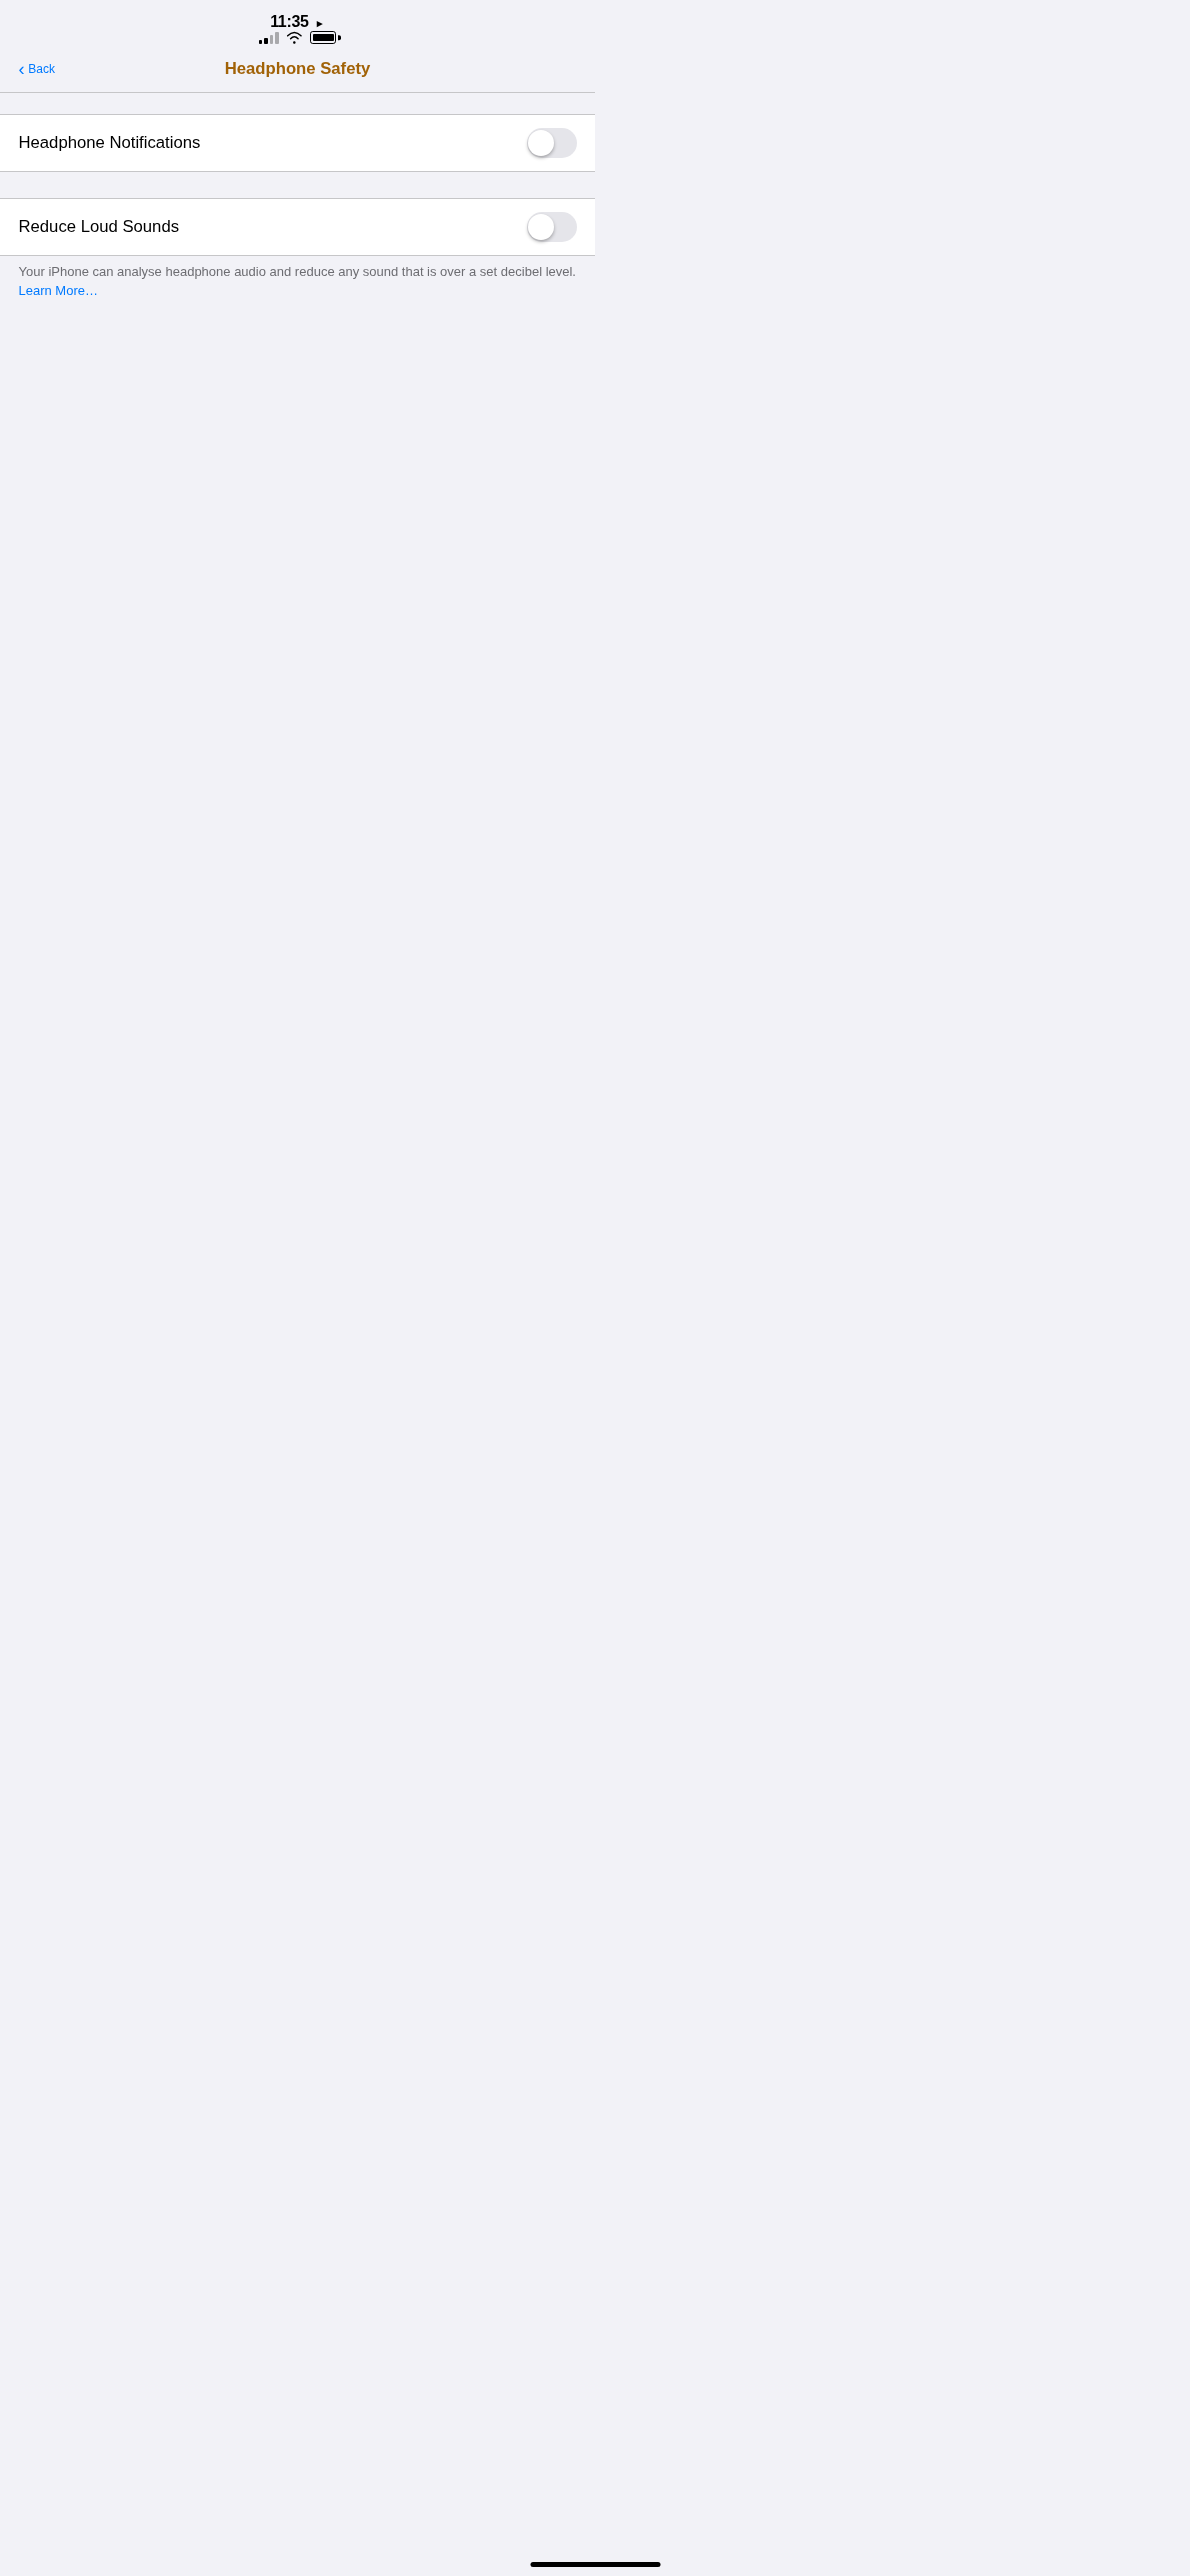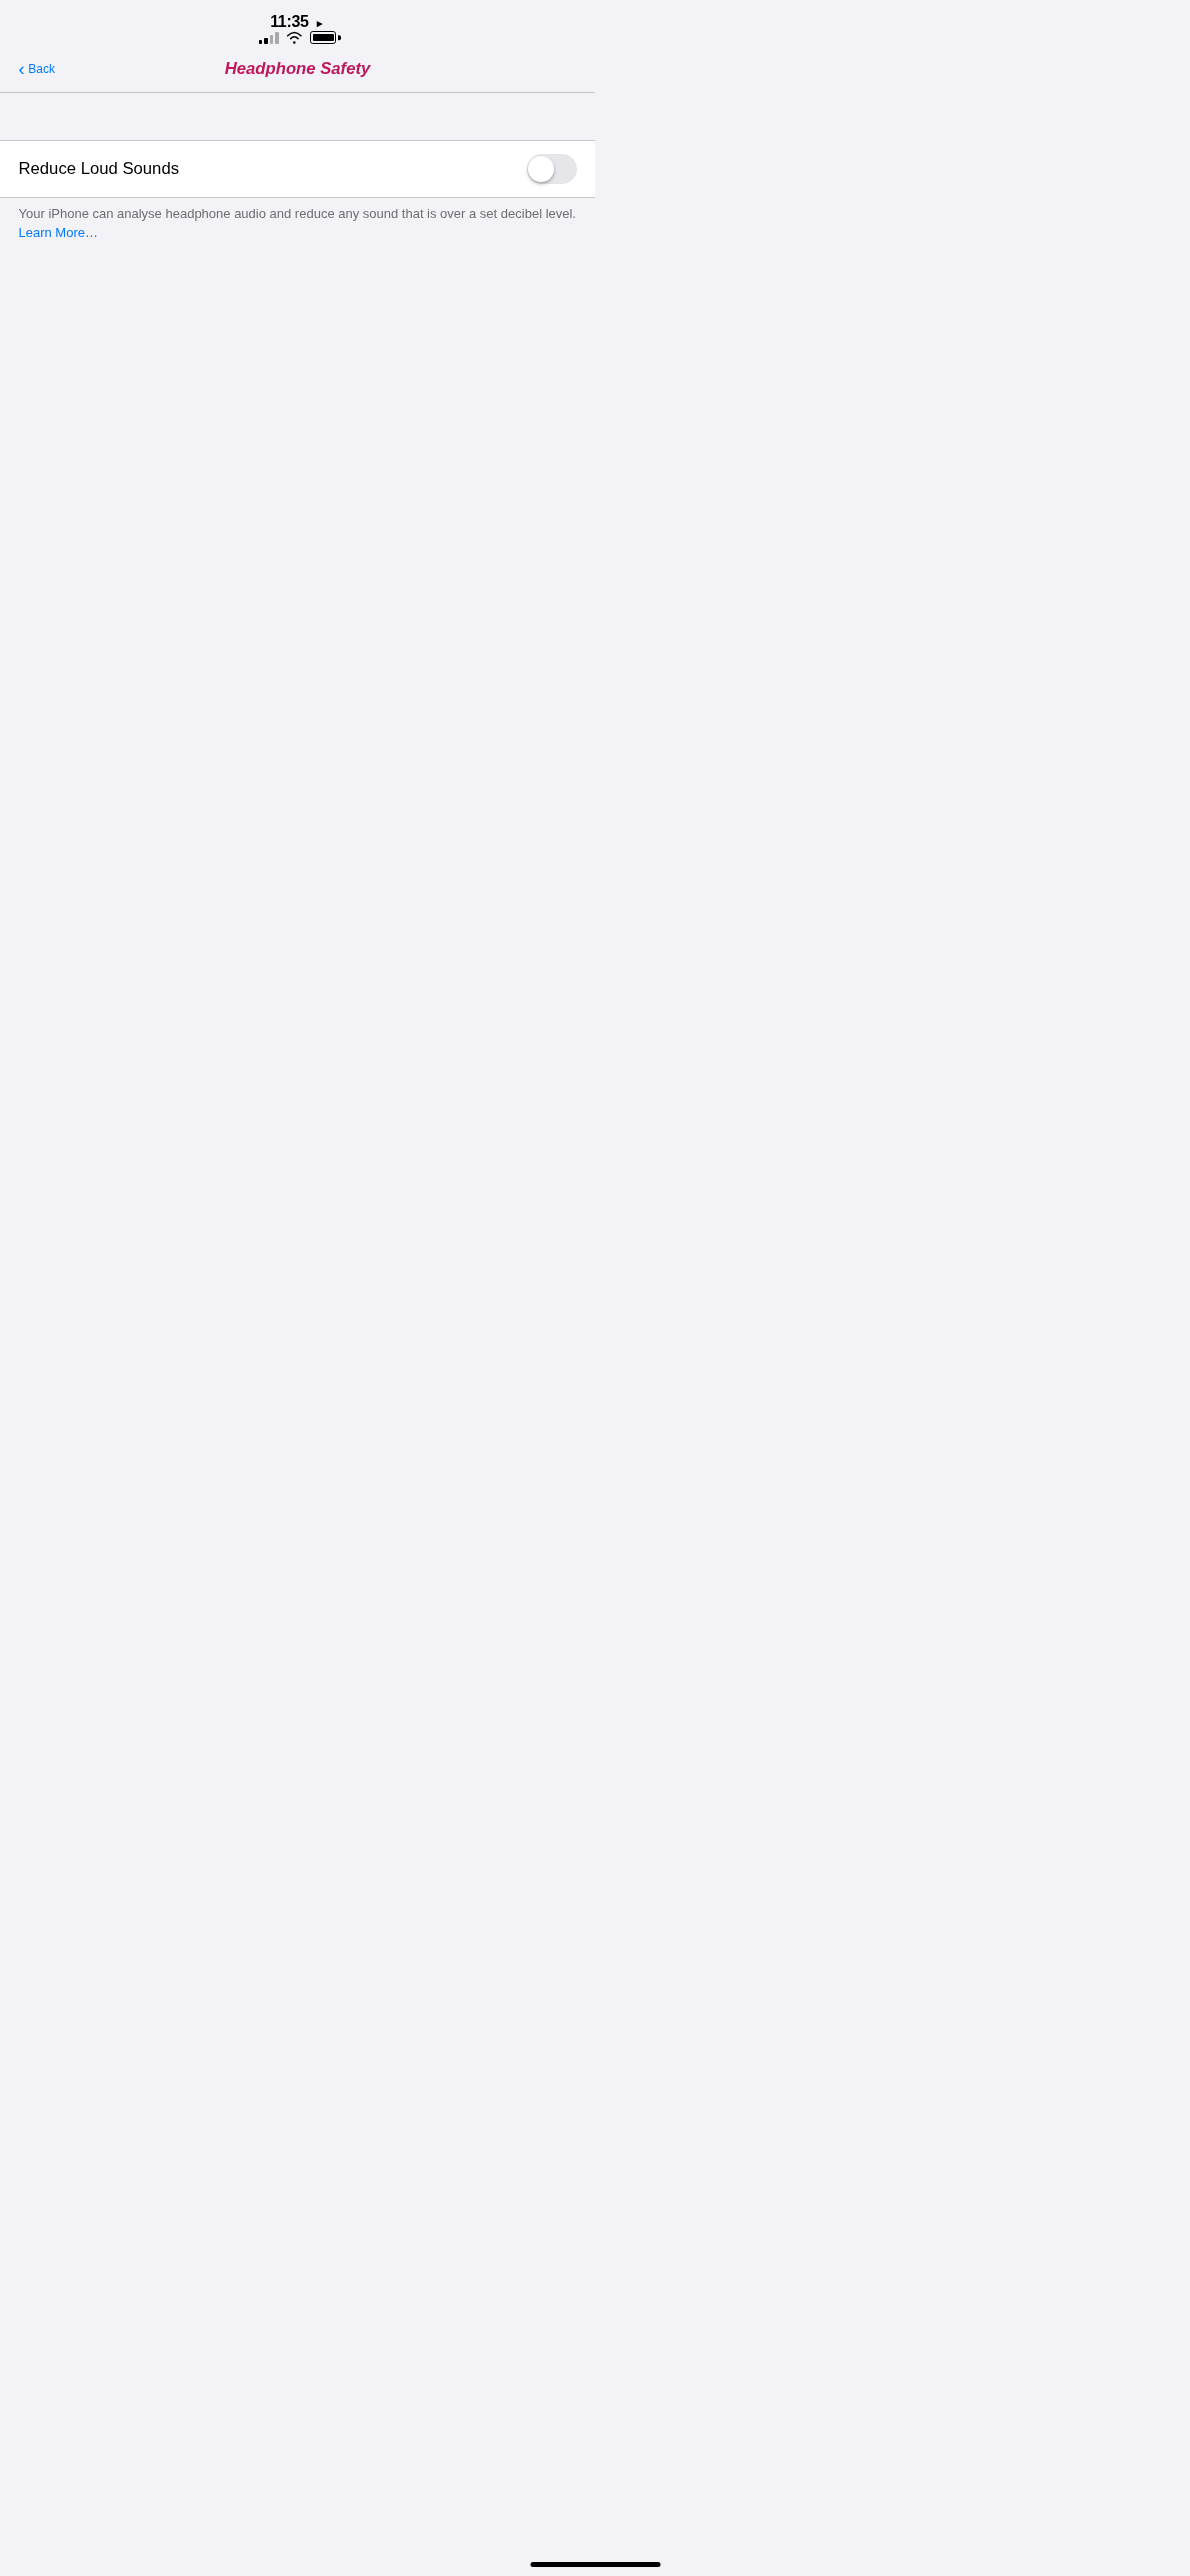--- a/index.html
+++ b/index.html
@@ -127,23 +127,22 @@
     }
 
     .back-label {
       font-size: 12px;
       font-weight: 400;
     }
 
     .nav-title {
       font-size: 16.7px;
       font-weight: 600;
-      color: #be185d;
+      color: #a16207;
       text-align: left;
-      font-style: italic;
     }
 
     
     .content {
       background-color: #f2f2f7;
       padding-top: 20.4px;
     }
 
     
     .settings-group {
@@ -275,20 +274,28 @@
 <div class="nav-bar">
   <div class="back-button">
     <span class="back-chevron">‹</span>
     <span class="back-label">Back</span>
   </div>
   <span class="nav-title">Headphone Safety</span>
 </div>
 
 <div class="content">
 
+  <div class="settings-group">
+    <div class="settings-row">
+      <span class="settings-row-label">Headphone Notifications</span>
+      <div class="toggle off">
+        <div class="toggle-knob"></div>
+      </div>
+    </div>
+  </div>
 
   <div class="second-group-wrapper">
     <div class="settings-group">
       <div class="settings-row">
         <span class="settings-row-label">Reduce Loud Sounds</span>
         <div class="toggle off">
           <div class="toggle-knob"></div>
         </div>
       </div>
     </div>

